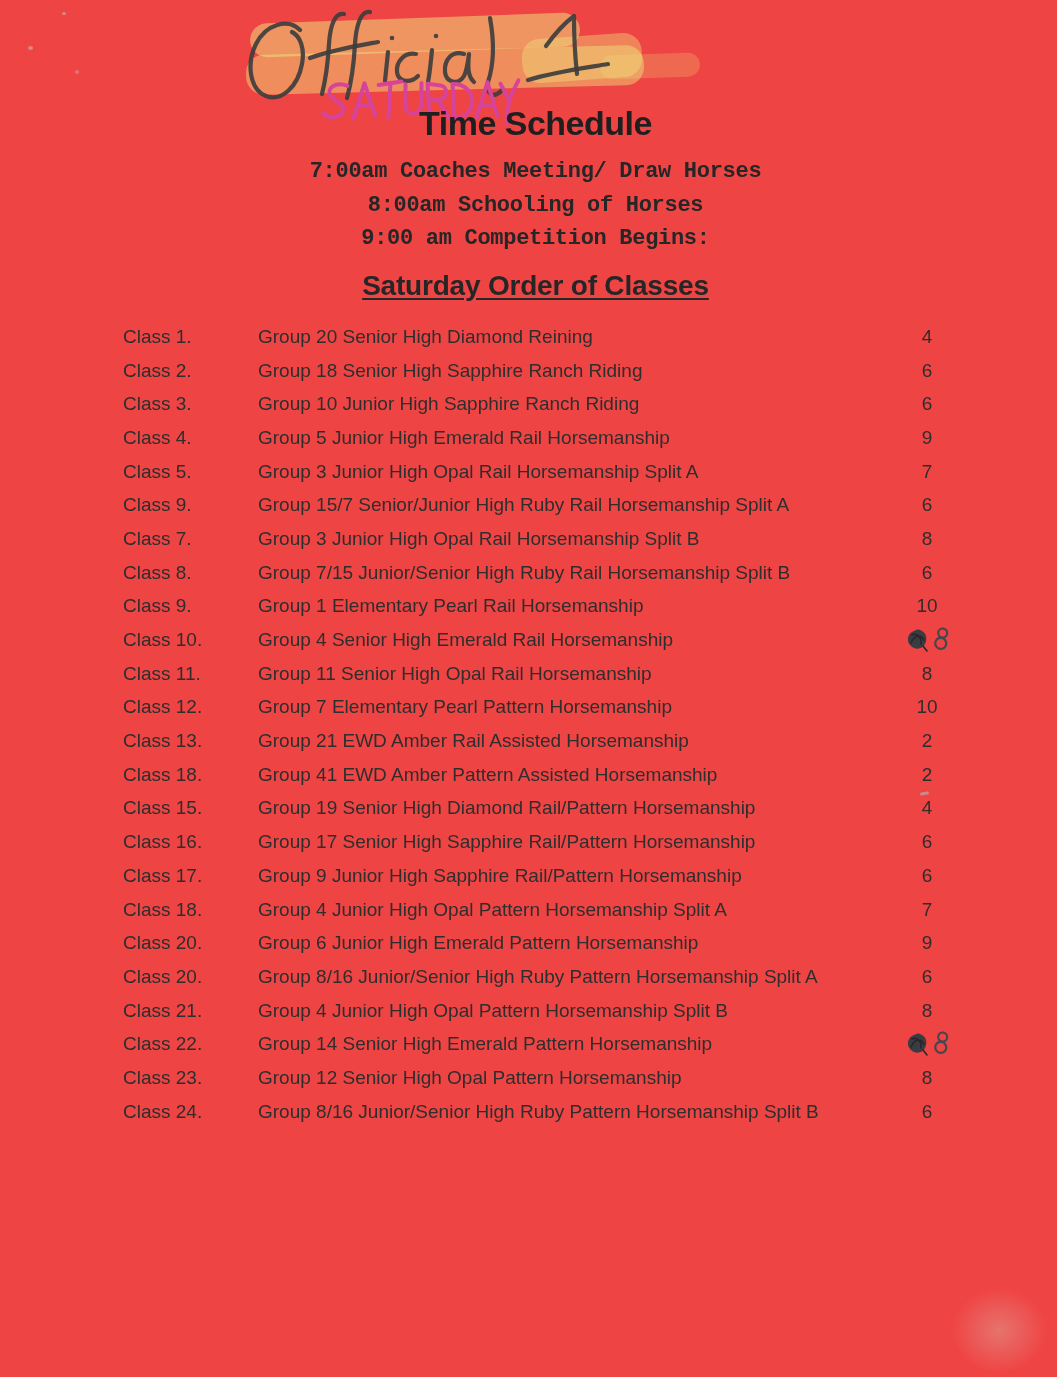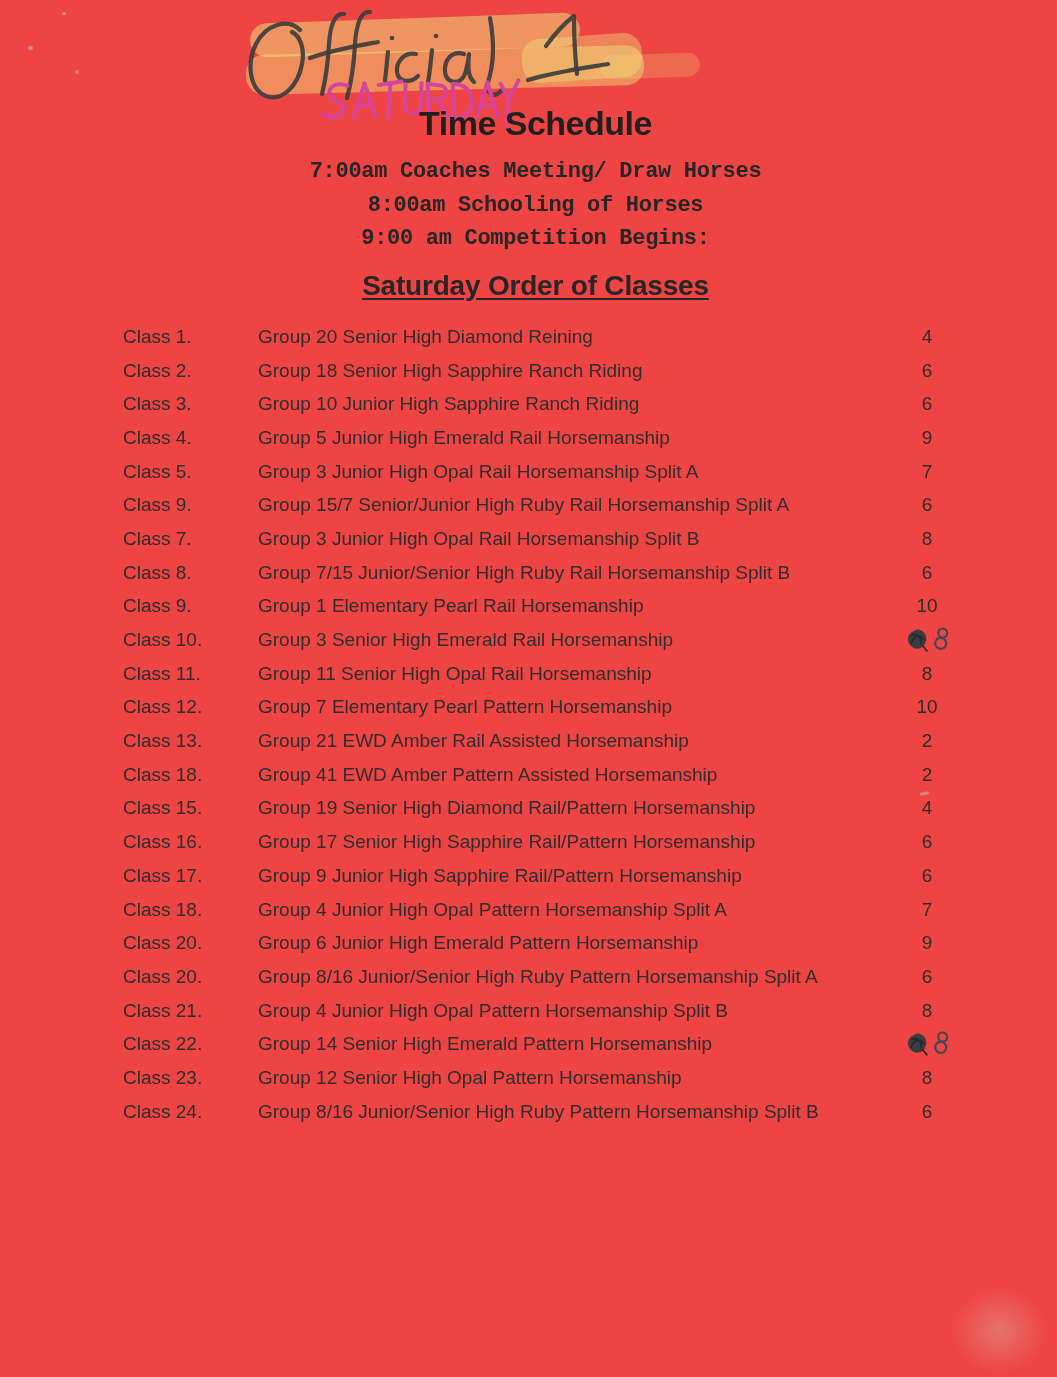--- a/index.html
+++ b/index.html
@@ -148,21 +148,21 @@
     <span class="c-desc">Group 7/15 Junior/Senior High Ruby Rail Horsemanship Split B</span>
     <span class="c-count">6</span>
   </div>
       <div class="row">
     <span class="c-class">Class 9.</span>
     <span class="c-desc">Group 1 Elementary Pearl Rail Horsemanship</span>
     <span class="c-count">10</span>
   </div>
       <div class="row">
     <span class="c-class">Class 10.</span>
-    <span class="c-desc">Group 3 Senior High Emerald Rail Horsemanship</span>
+    <span class="c-desc">Group 4 Senior High Emerald Rail Horsemanship</span>
     <span class="c-count corrected">
           <svg class="corr-svg" width="52" height="30" viewBox="0 0 52 30">
     <path class="blob" d="M10,7 C4,9 2,16 6,21 C10,26 18,26 21,20 C24,14 22,8 16,6 C14,5 12,6 10,7 Z"></path>
     <path class="squig" d="M7,19 C10,12 16,9 20,16 M8,11 C13,9 18,13 17,20 M19,22 L23,27"></path>
     <g class="eight" transform="rotate(8 38 14)">
       <ellipse cx="38" cy="9" rx="4.5" ry="4.5"></ellipse>
       <ellipse cx="37.5" cy="19.5" rx="5.5" ry="5.5"></ellipse>
     </g>
   </svg>
         </span>

